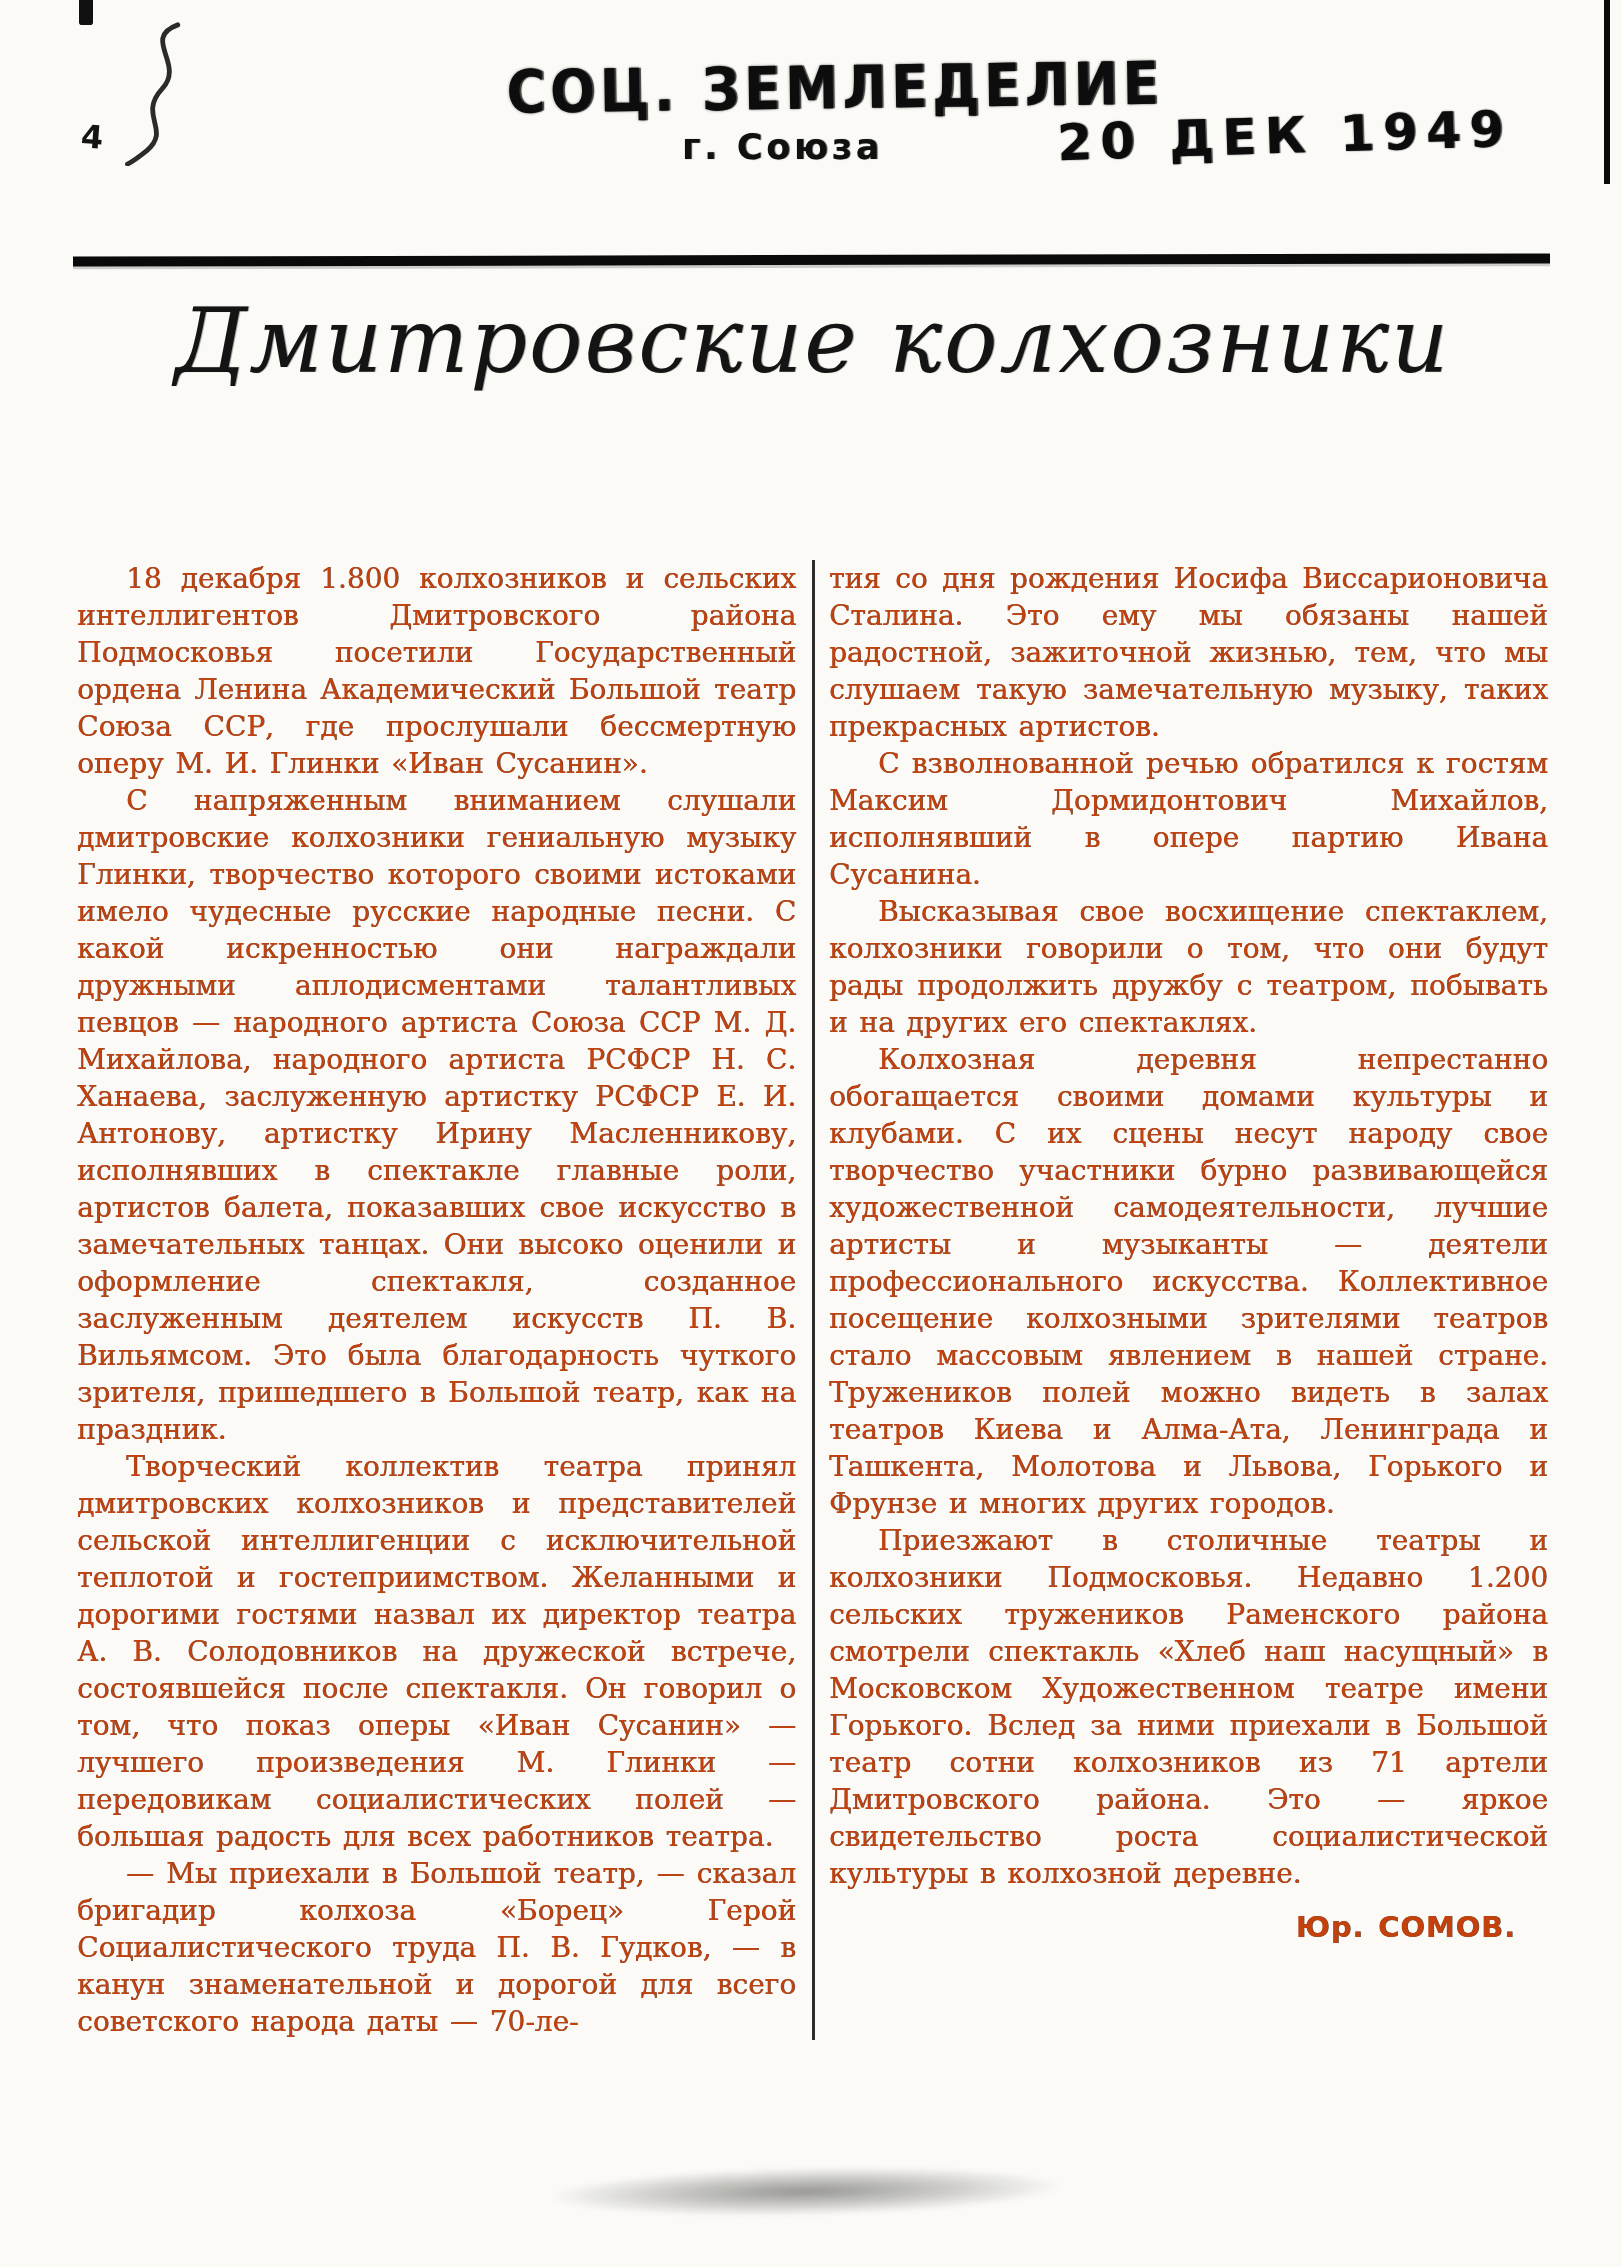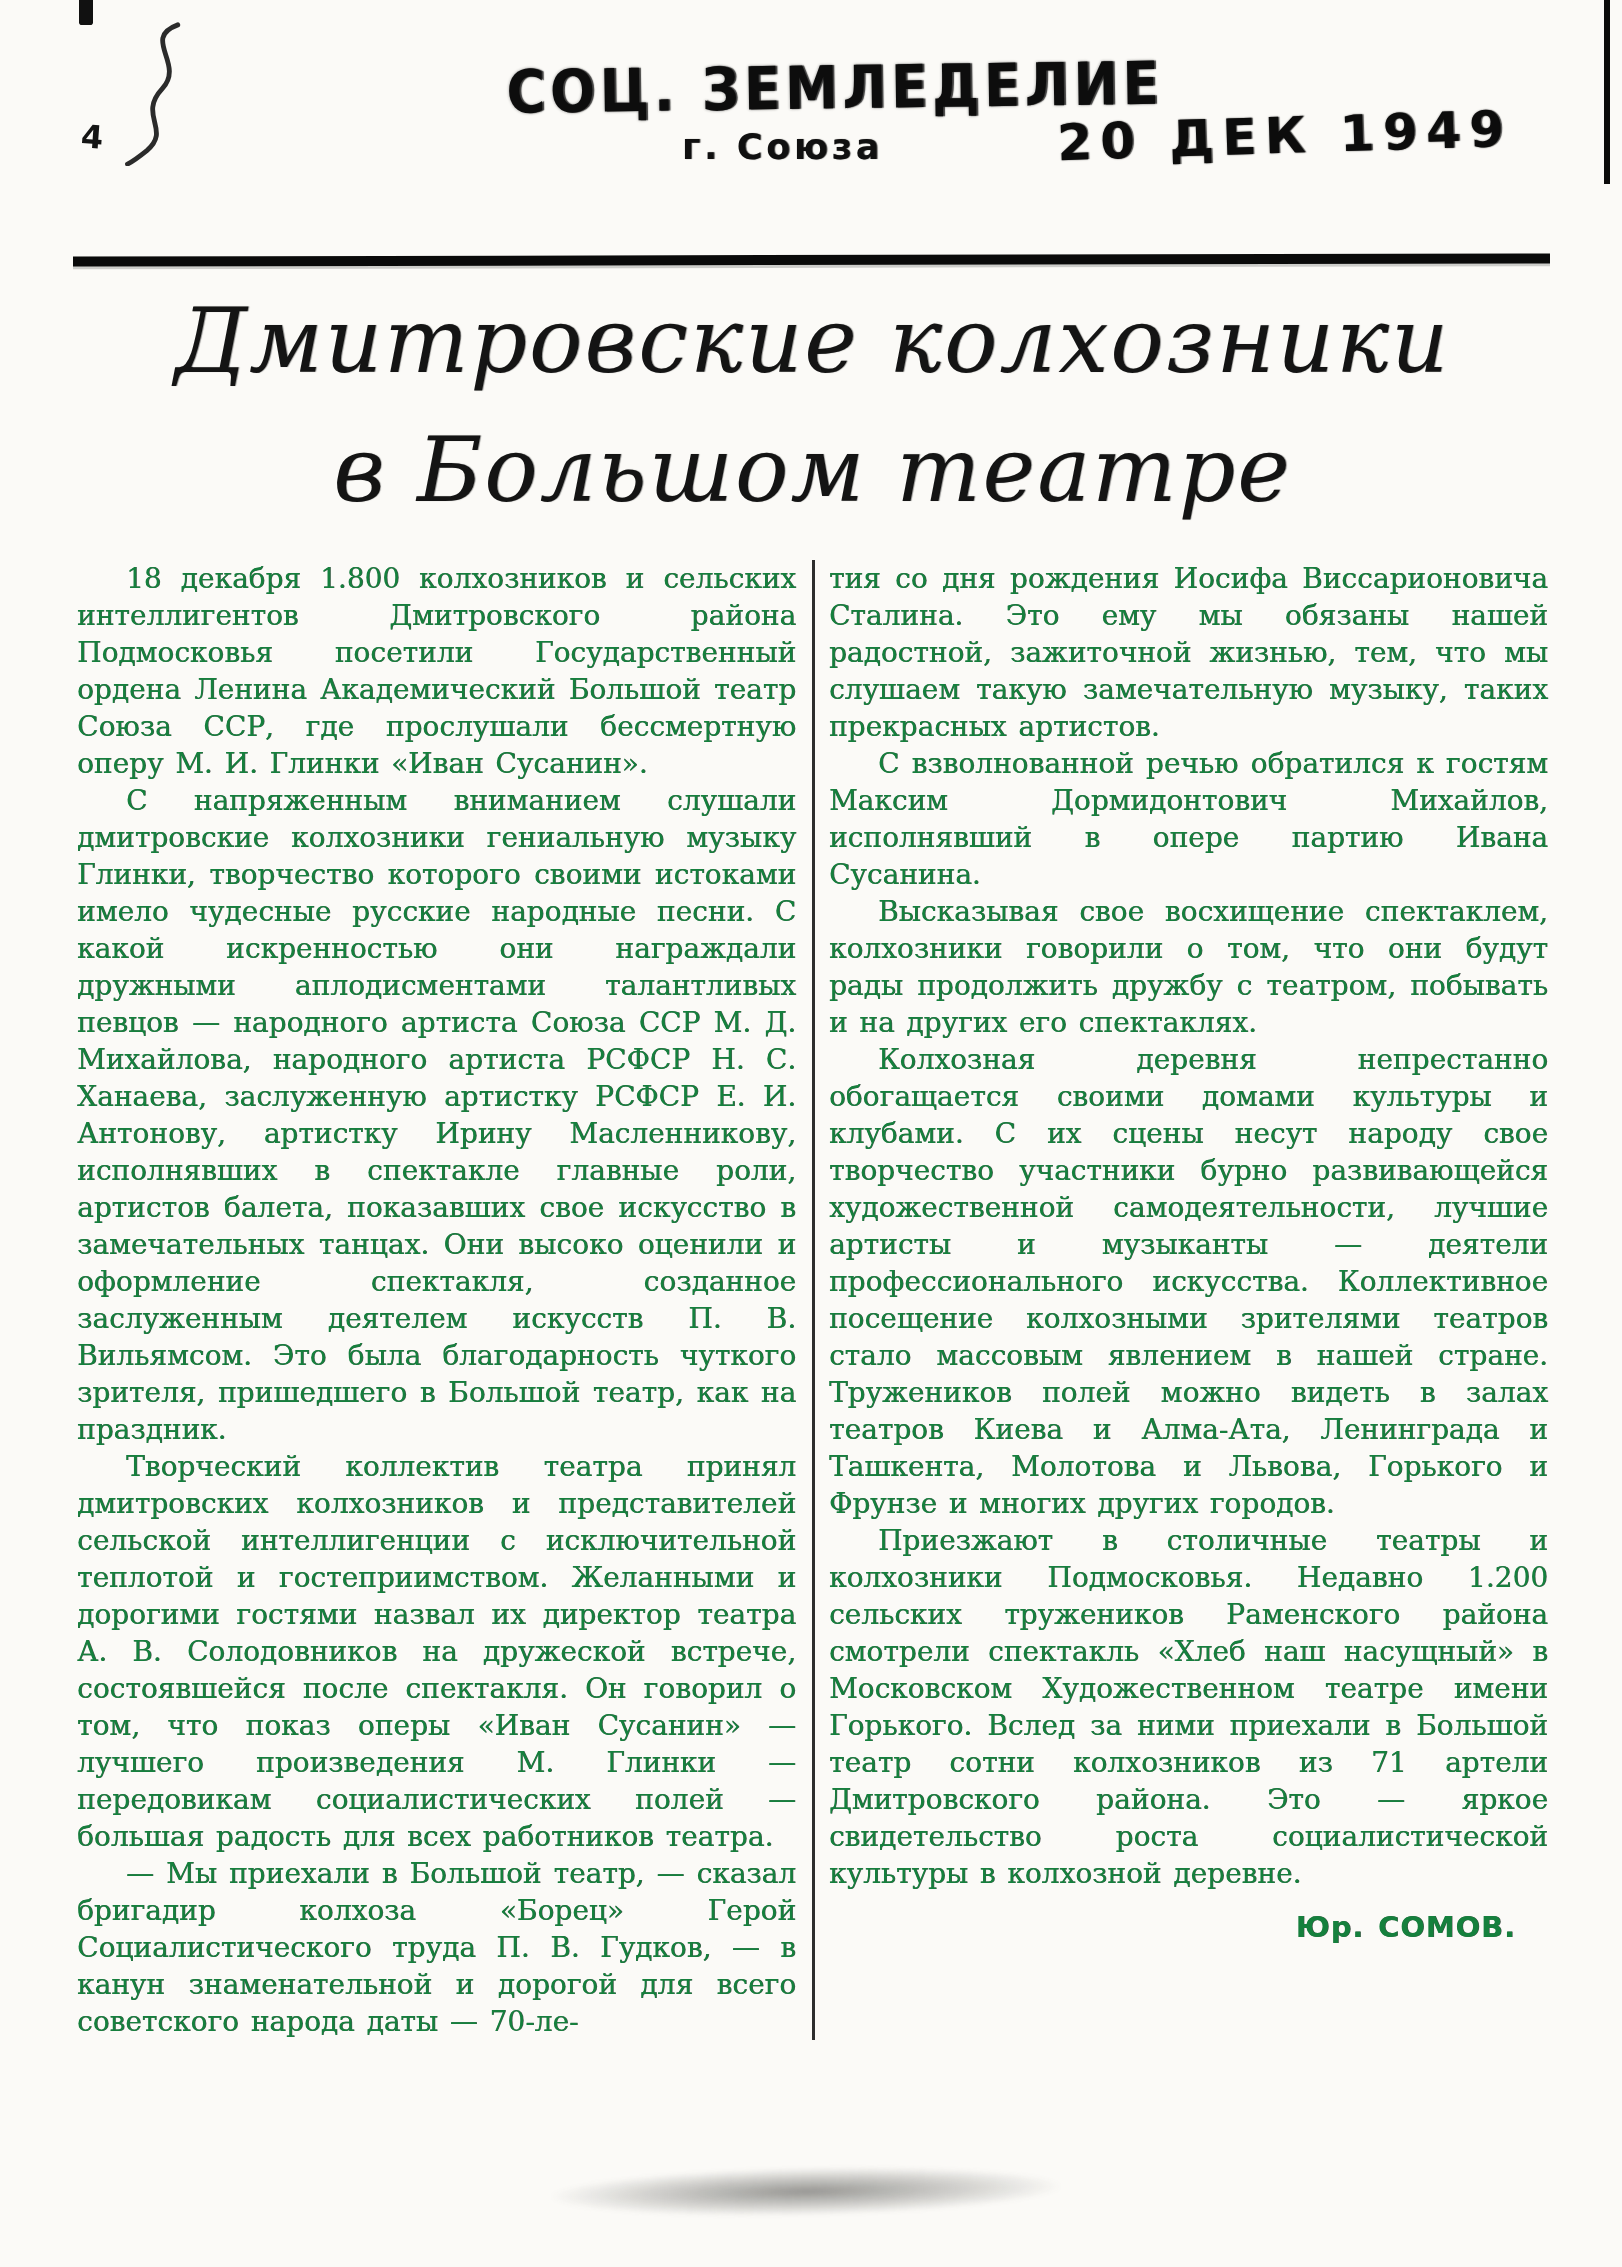--- a/index.html
+++ b/index.html
@@ -77,21 +77,21 @@
   
   .article {
     position:absolute; left:77px; top:560px; width:1471px;
     display:flex; align-items:stretch;
   }
   .col {
     flex:1 1 0;
     font-size:28px; line-height:37px;
     text-align:justify;
     word-spacing:2.8px;
-    color:#15803d;
+    color:#c2410c;
     text-shadow:0.5px 0 0 rgba(25,25,25,.75);
   }
   .divider {
     width:2.8px; background:#161616;
     margin:0 14px 0 16px;
     opacity:.9;
   }
   .para { margin:0; text-indent:49px; }
   .para.no-indent { text-indent:0; }
   .signature {
@@ -129,21 +129,20 @@
 
   <div class="city-stamp">г. Союза</div>
 
   <div class="date-stamp">20 ДЕК 1949</div>
 
   <div class="masthead-rule"></div>
   <div class="edge-line"></div>
 
   <div class="headline">
     <div>Дмитровские колхозники</div>
-    <div>в Большом театре</div>
   </div>
 
   <div class="article">
 
     <div class="col">
       <p class="para">18 декабря 1.800 колхозников и сельских интеллигентов Дмитровского района Подмосковья посетили Государственный ордена Ленина Академический Большой театр Союза ССР, где прослушали бессмертную оперу М. И. Глинки «Иван Сусанин».</p>
       <p class="para">С напряженным вниманием слушали дмитровские колхозники гениальную музыку Глинки, творчество которого своими истоками имело чудесные русские народные песни. С какой искренностью они награждали дружными аплодисментами талантливых певцов — народного артиста Союза ССР М. Д. Михайлова, народного артиста РСФСР Н. С. Ханаева, заслуженную артистку РСФСР Е. И. Антонову, артистку Ирину Масленникову, исполнявших в спектакле главные роли, артистов балета, показавших свое искусство в замечательных танцах. Они высоко оценили и оформление спектакля, созданное заслуженным деятелем искусств П. В. Вильямсом. Это была благодарность чуткого зрителя, пришедшего в Большой театр, как на праздник.</p>
       <p class="para">Творческий коллектив театра принял дмитровских колхозников и представителей сельской интеллигенции с исключительной теплотой и гостеприимством. Желанными и дорогими гостями назвал их директор театра А. В. Солодовников на дружеской встрече, состоявшейся после спектакля. Он говорил о том, что показ оперы «Иван Сусанин» — лучшего произведения М. Глинки — передовикам социалистических полей — большая радость для всех работников театра.</p>
       <p class="para">— Мы приехали в Большой театр, — сказал бригадир колхоза «Борец» Герой Социалистического труда П. В. Гудков, — в канун знаменательной и дорогой для всего советского народа даты — 70-ле-</p>
     </div>

